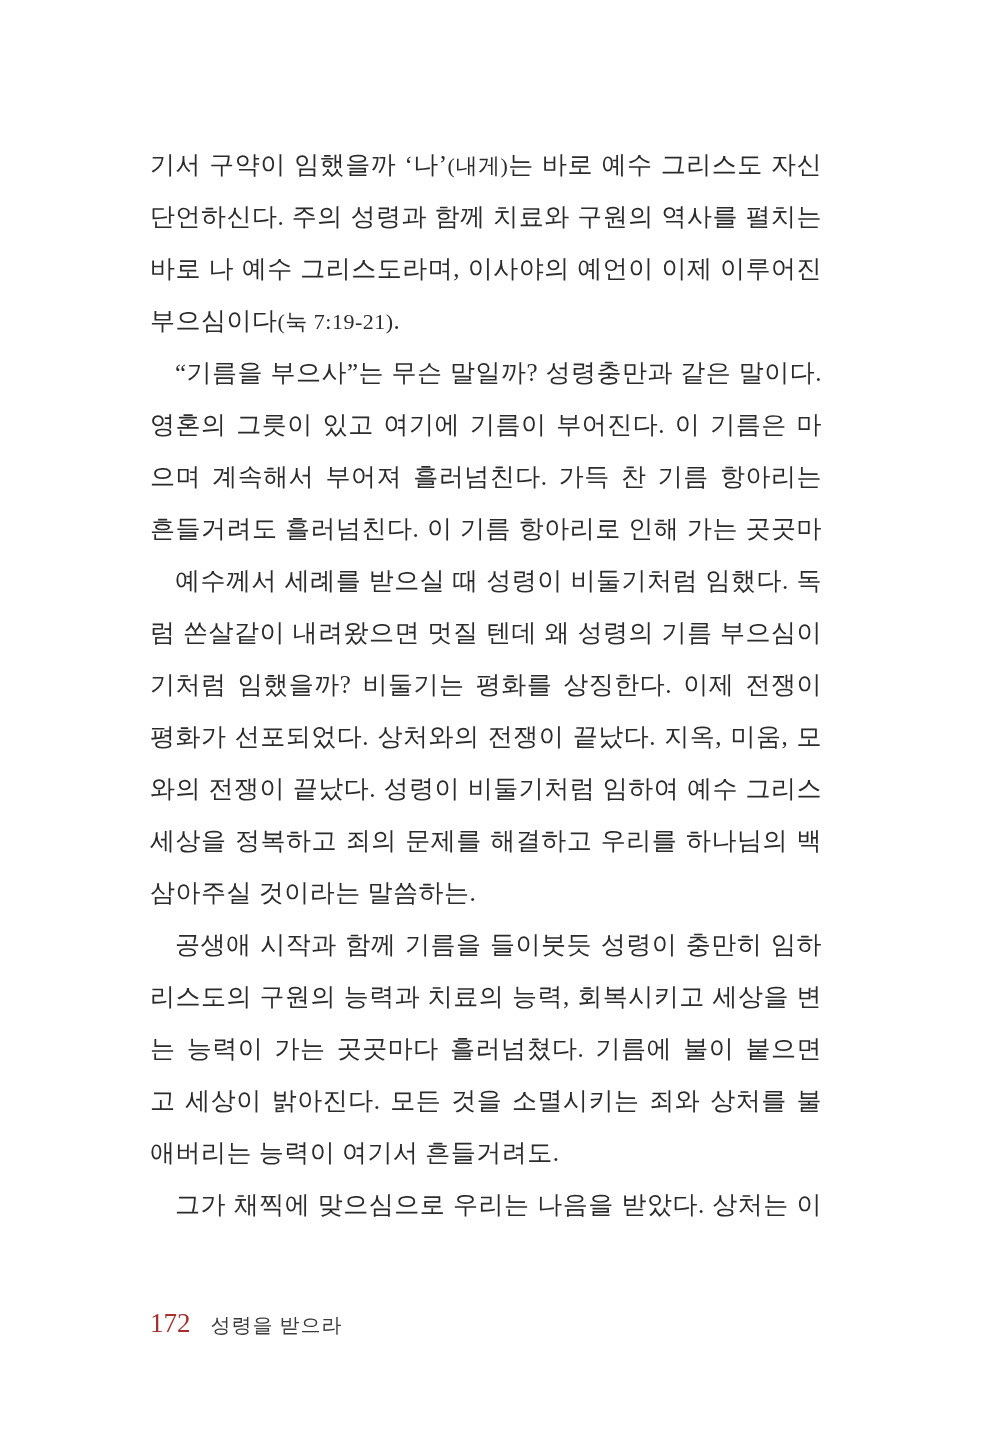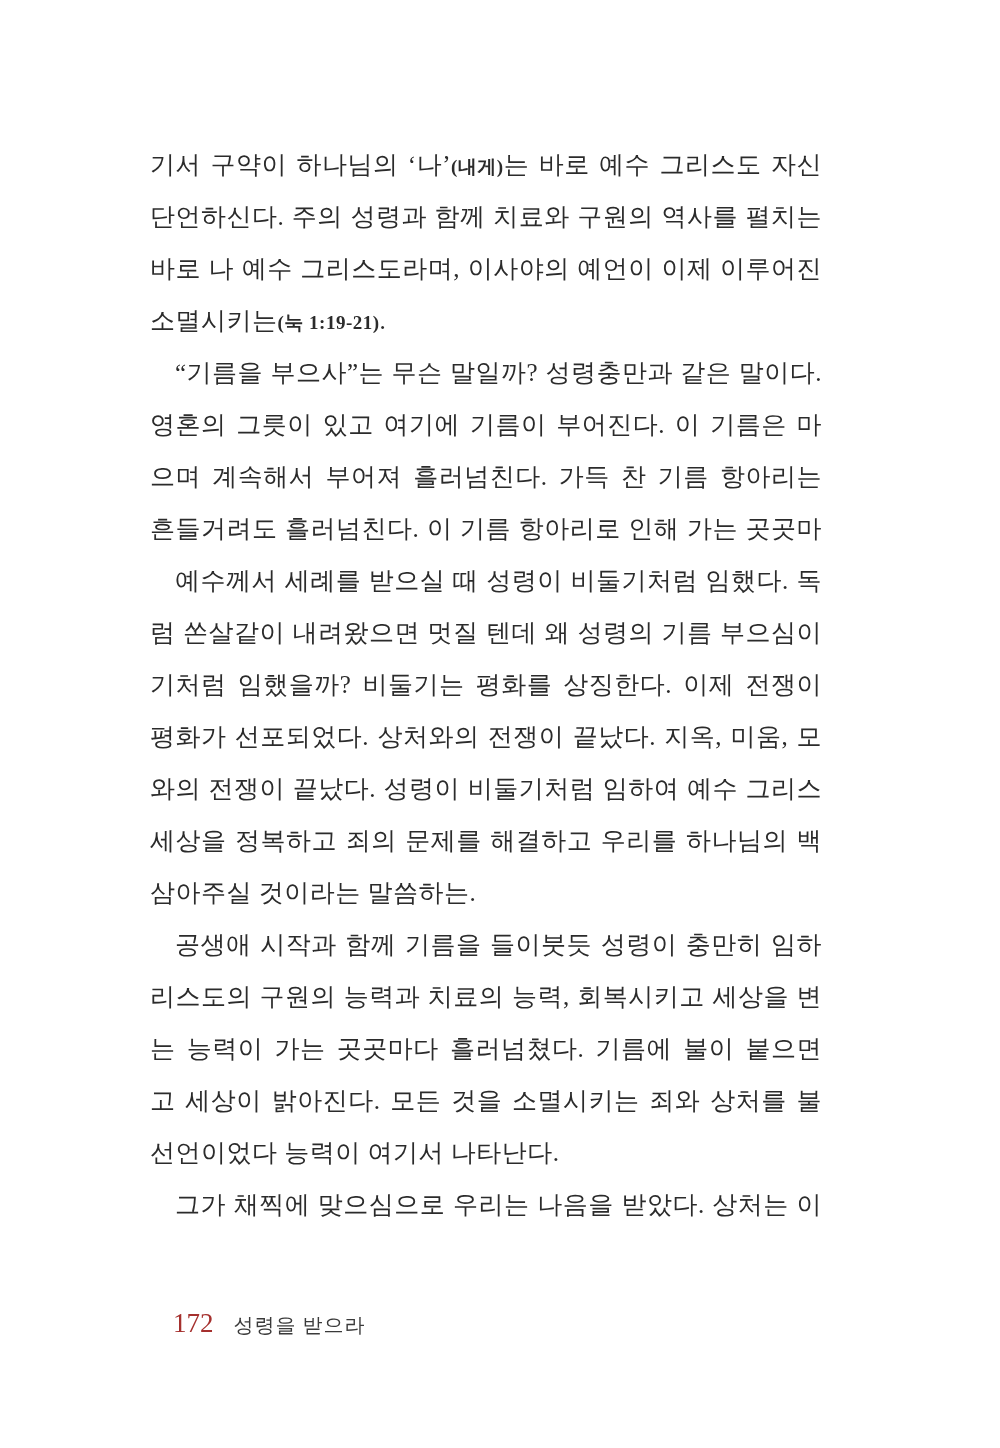--- a/index.html
+++ b/index.html
@@ -26,49 +26,48 @@
     line-height:52px;
     font-size:25px;
     text-align:justify;
     text-align-last:justify;
     word-break:break-all;
     overflow:hidden;
     letter-spacing:0.5px;
   }
   .line.indent{text-indent:1em;}
   .line.lastline{text-align-last:left;}
-  .line .small{font-size:19px;font-weight:bold;}
+  .line .small{font-size:22px;}
   .footer{
     position:absolute;
     left:150px;top:1308px;width:672px;
     display:flex;align-items:baseline;gap:20px;
   }
   .footer .pagenum{
     color:var(--red);
     font-size:27px;
     font-family:"Liberation Serif","DejaVu Serif",serif;
-    margin-left:23px;
   }
   .footer .booktitle{
     color:var(--footer-title);
     font-size:20px;
     letter-spacing:1px;
     font-family:Liberation Serif, serif;
   }
 </style>
 </head>
 <body>
 
 <div class="page">
   <div class="body-text">
       <div class="para">
-        <div class="line"><span>기서 구약이 하나님의 ‘나’</span><span class="small">(내게)</span><span>는 바로 예수 그리스도 자신이라고</span></div>
+        <div class="line"><span>기서 구약이 임했을까 ‘나’</span><span class="small">(내게)</span><span>는 바로 예수 그리스도 자신이라고</span></div>
         <div class="line"><span>단언하신다. 주의 성령과 함께 치료와 구원의 역사를 펼치는 자는</span></div>
         <div class="line"><span>바로 나 예수 그리스도라며, 이사야의 예언이 이제 이루어진다고 말</span></div>
-        <div class="line lastline"><span>소멸시키는</span><span class="small">(눅 1:19-21)</span><span>.</span></div>
+        <div class="line lastline"><span>부으심이다</span><span class="small">(눅 7:19-21)</span><span>.</span></div>
       </div>
       <div class="para">
         <div class="line indent"><span>“기름을 부으사”는 무슨 말일까? 성령충만과 같은 말이다. 우리</span></div>
         <div class="line"><span>영혼의 그릇이 있고 여기에 기름이 부어진다. 이 기름은 마르지 않</span></div>
         <div class="line"><span>으며 계속해서 부어져 흘러넘친다. 가득 찬 기름 항아리는 조금만</span></div>
         <div class="line"><span>흔들거려도 흘러넘친다. 이 기름 항아리로 인해 가는 곳곳마다 기름</span></div>
       </div>
       <div class="para">
         <div class="line indent"><span>예수께서 세례를 받으실 때 성령이 비둘기처럼 임했다. 독수리처</span></div>
         <div class="line"><span>럼 쏜살같이 내려왔으면 멋질 텐데 왜 성령의 기름 부으심이 왜 비둘</span></div>
@@ -76,21 +75,21 @@
         <div class="line"><span>평화가 선포되었다. 상처와의 전쟁이 끝났다. 지옥, 미움, 모든 죄</span></div>
         <div class="line"><span>와의 전쟁이 끝났다. 성령이 비둘기처럼 임하여 예수 그리스도가 이</span></div>
         <div class="line"><span>세상을 정복하고 죄의 문제를 해결하고 우리를 하나님의 백성으로</span></div>
         <div class="line lastline"><span>삼아주실 것이라는 말씀하는.</span></div>
       </div>
       <div class="para">
         <div class="line indent"><span>공생애 시작과 함께 기름을 들이붓듯 성령이 충만히 임하였다. 그</span></div>
         <div class="line"><span>리스도의 구원의 능력과 치료의 능력, 회복시키고 세상을 변화시키</span></div>
         <div class="line"><span>는 능력이 가는 곳곳마다 흘러넘쳤다. 기름에 불이 붙으면 뜨거워지</span></div>
         <div class="line"><span>고 세상이 밝아진다. 모든 것을 소멸시키는 죄와 상처를 불태워 없</span></div>
-        <div class="line lastline"><span>선언이었다 능력이 여기서 나타난다.</span></div>
+        <div class="line lastline"><span>애버리는 능력이 여기서 흔들거려도.</span></div>
       </div>
       <div class="para">
         <div class="line indent"><span>그가 채찍에 맞으심으로 우리는 나음을 받았다. 상처는 이미 사</span></div>
       </div>
     </div>
   <div class="footer">
     <span class="pagenum">172</span>
     <span class="booktitle">성령을 받으라</span>
   </div>
 </div>

